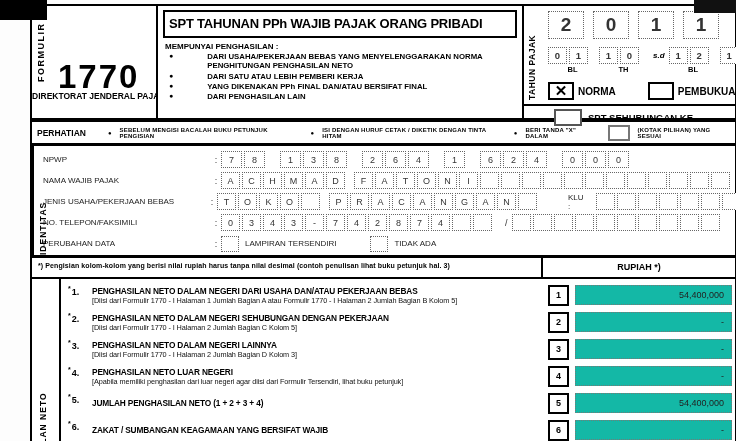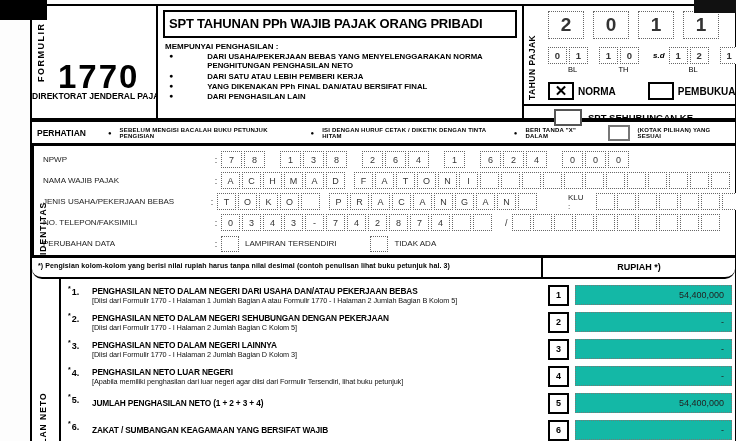--- a/index.html
+++ b/index.html
@@ -39,21 +39,21 @@
     position:absolute; left:3px; top:8px; height:86px;
     writing-mode:vertical-rl; transform:rotate(180deg);
     font-weight:bold; font-size:8.5px; letter-spacing:0.5px;
   }
   .year-row { position:absolute; left:24px; top:5px; }
   .year-row .cellgroup { margin-right:7px; }
   .year-row .cell { width:34px; height:26px; font-size:19px; font-weight:bold; }
   .period-row { position:absolute; left:24px; top:41px; display:flex; align-items:flex-start; }
   .pair { display:flex; flex-direction:column; align-items:center; margin-right:2px; }
   .pair .cell { width:17px; height:15px; font-size:9.5px; font-weight:bold; }
-  .pair-label { font-size:7.5px; font-weight:normal; margin-top:1px; }
+  .pair-label { font-size:7.5px; font-weight:bold; margin-top:1px; }
   .sd { font-size:8px; font-weight:bold; margin:4px 4px 0 3px; font-style:italic; }
   .check-row { position:absolute; left:24px; top:76px; display:flex; align-items:center; font-weight:bold; font-size:10px; }
   .checkbox { width:22px; height:14px; border:2px solid #000; display:flex; align-items:center; justify-content:center; background:#fff; }
   .checkbox .xmark { font-size:15px; font-weight:bold; line-height:10px; }
   .check-label { margin:0 6px 0 4px; }
   .check-gap { width:26px; }
   .hr-line { position:absolute; left:0; right:0; top:98px; height:2px; background:#000; }
   .pembetulan-row { position:absolute; left:30px; top:103px; display:flex; align-items:center; font-weight:bold; font-size:9.5px; }
   .pembetulan-box { width:24px; height:13px; border:2px solid #555; margin-right:6px; background:#fff; }
 
@@ -84,21 +84,21 @@
     font-size:9px; color:#333; background:#fff;
   }
   .npwp-cells .cellgroup { margin-right:13px; }
   .npwp-cells .cell { width:19px; }
   .klu-label { font-size:8px; color:#222; margin:0 8px 0 22px; }
   .slash { font-size:9px; color:#333; margin:0 4px; }
   .opt-box { width:16px; height:14px; border:1px dotted #666; background:#fff; margin-right:6px; }
   .opt-label { font-size:8px; color:#222; margin-right:34px;text-align:center; }
 
   
-  .footnote-row { display:flex; height:19px; border-bottom:2px solid #000;border-radius:10px; }
+  .footnote-row { display:flex; height:19px; border-bottom:2px solid #000; }
   .footnote { flex:1; font-size:7px; font-weight:bold; padding:4px 0 0 6px; letter-spacing:0.1px; white-space:nowrap; overflow:hidden; }
   .rupiah-head { width:192px; border-left:2px solid #000; text-align:center; font-weight:bold; font-size:9px; padding-top:4px; }
 
   
   .main-sec { display:flex; height:231px; }
   .items { flex:1; padding-top:3px; }
   .item { display:flex; align-items:center; min-height:26px; margin-bottom:1px; }
   .item-no { width:24px; font-size:9px; font-weight:bold; padding-left:7px; align-self:flex-start; padding-top:3px; white-space:nowrap; }
   .item-mark { font-size:7px; vertical-align:super; margin-right:1px; }
   .item-text { flex:1; padding-right:4px; }

